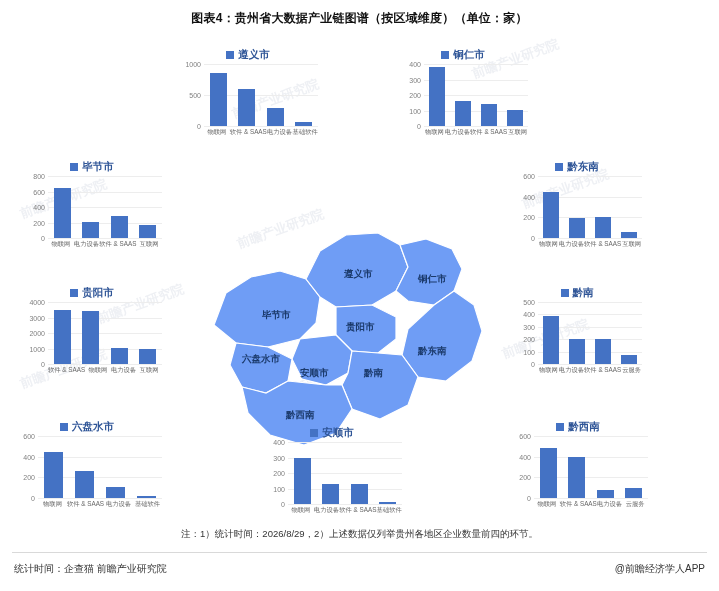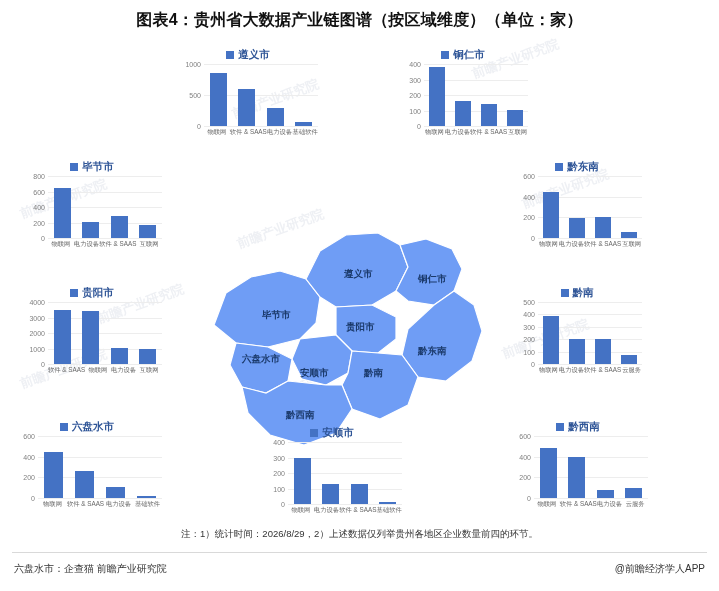--- a/index.html
+++ b/index.html
@@ -6,21 +6,21 @@
   body{
     width:719px;height:591px;
     background:#ffffff;
     font-family:"Liberation Sans","DejaVu Sans",sans-serif;
     color:#222;
     position:relative;
     overflow:hidden;
   }
   .title{
     position:absolute;top:10px;left:0;width:719px;
-    text-align:center;font-size:16px;font-weight:bold;color:#111;
+    text-align:center;font-size:12px;font-weight:bold;color:#111;
     letter-spacing:.2px;
   }
   .canvas{position:absolute;top:30px;left:0;width:719px;height:500px;}
 
   
   .wm{
     position:absolute;color:rgba(120,140,170,.13);
     font-size:13px;font-weight:bold;white-space:nowrap;
     transform:rotate(-20deg);pointer-events:none;user-select:none;
   }
@@ -450,14 +450,14 @@
         <div class="xlab">软件 &amp; SAAS</div>
         <div class="xlab">电力设备</div>
         <div class="xlab">云服务</div>
       </div>
     </div>
 
 </div>
 
 <div class="note">注：1）统计时间：2026/8/29，2）上述数据仅列举贵州各地区企业数量前四的环节。</div>
 <div class="footer-line"></div>
-<div class="source">六盘水市：企查猫 前瞻产业研究院</div>
+<div class="source">统计时间：企查猫 前瞻产业研究院</div>
 <div class="brand">@前瞻经济学人APP</div>
 
 </body></html>

